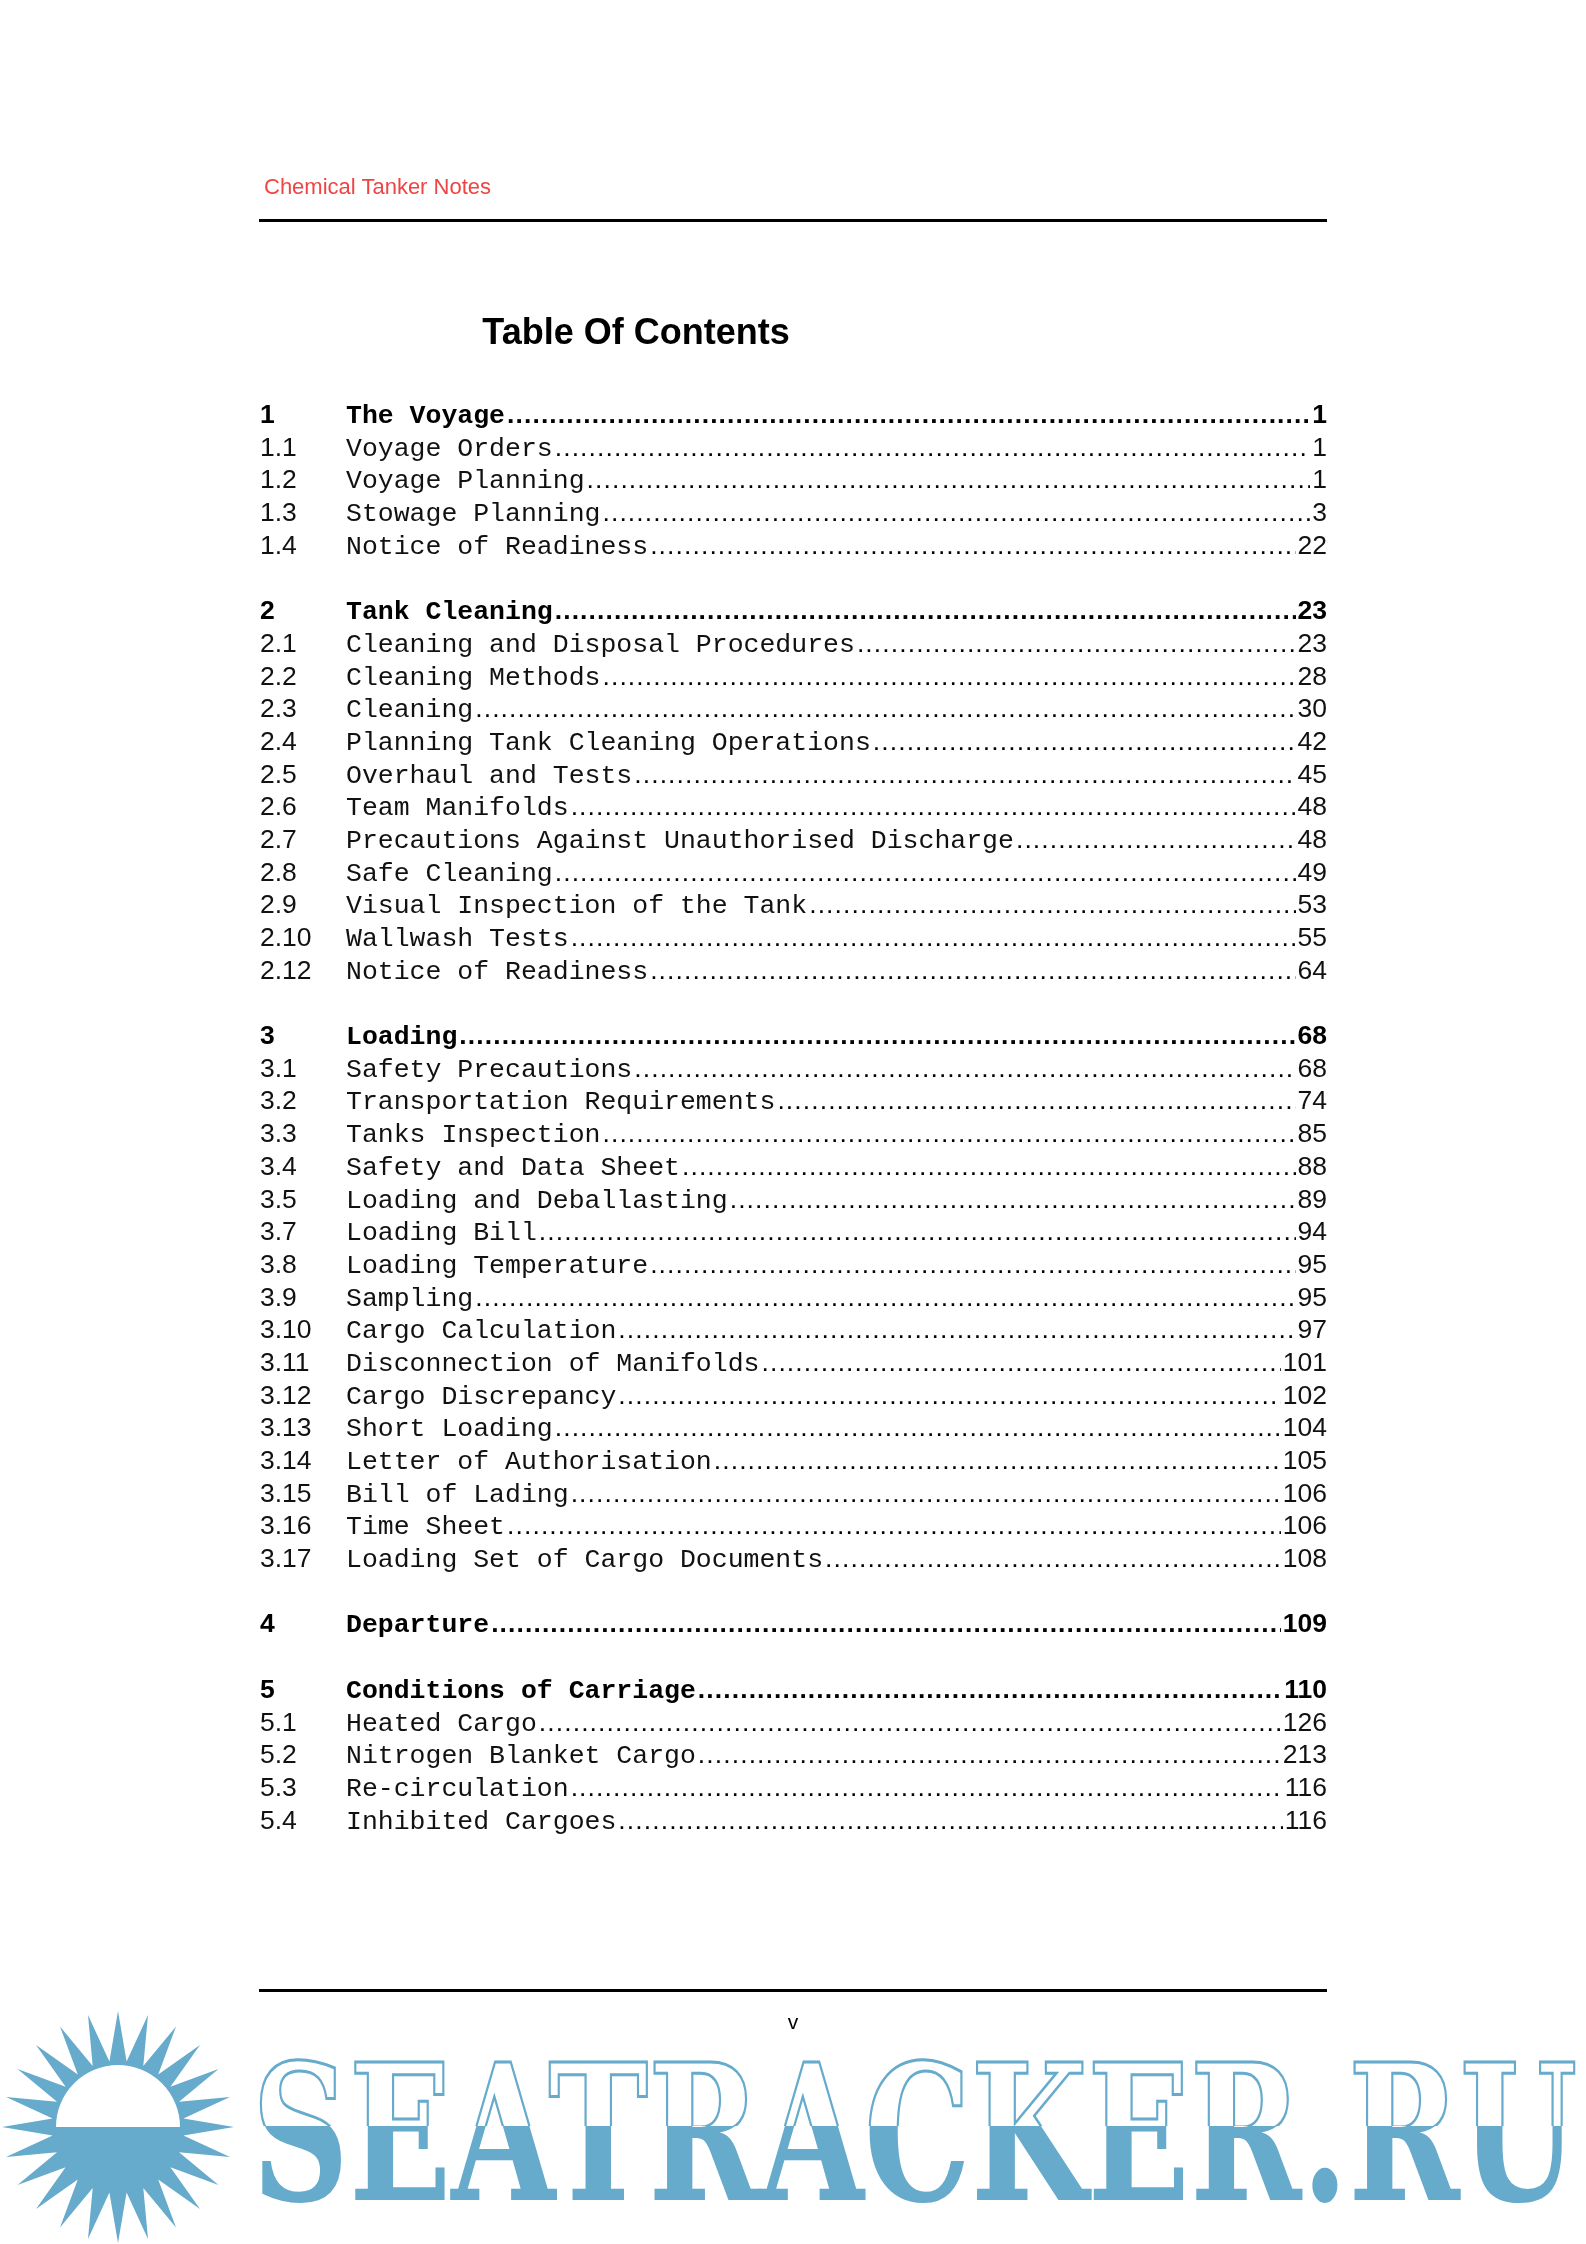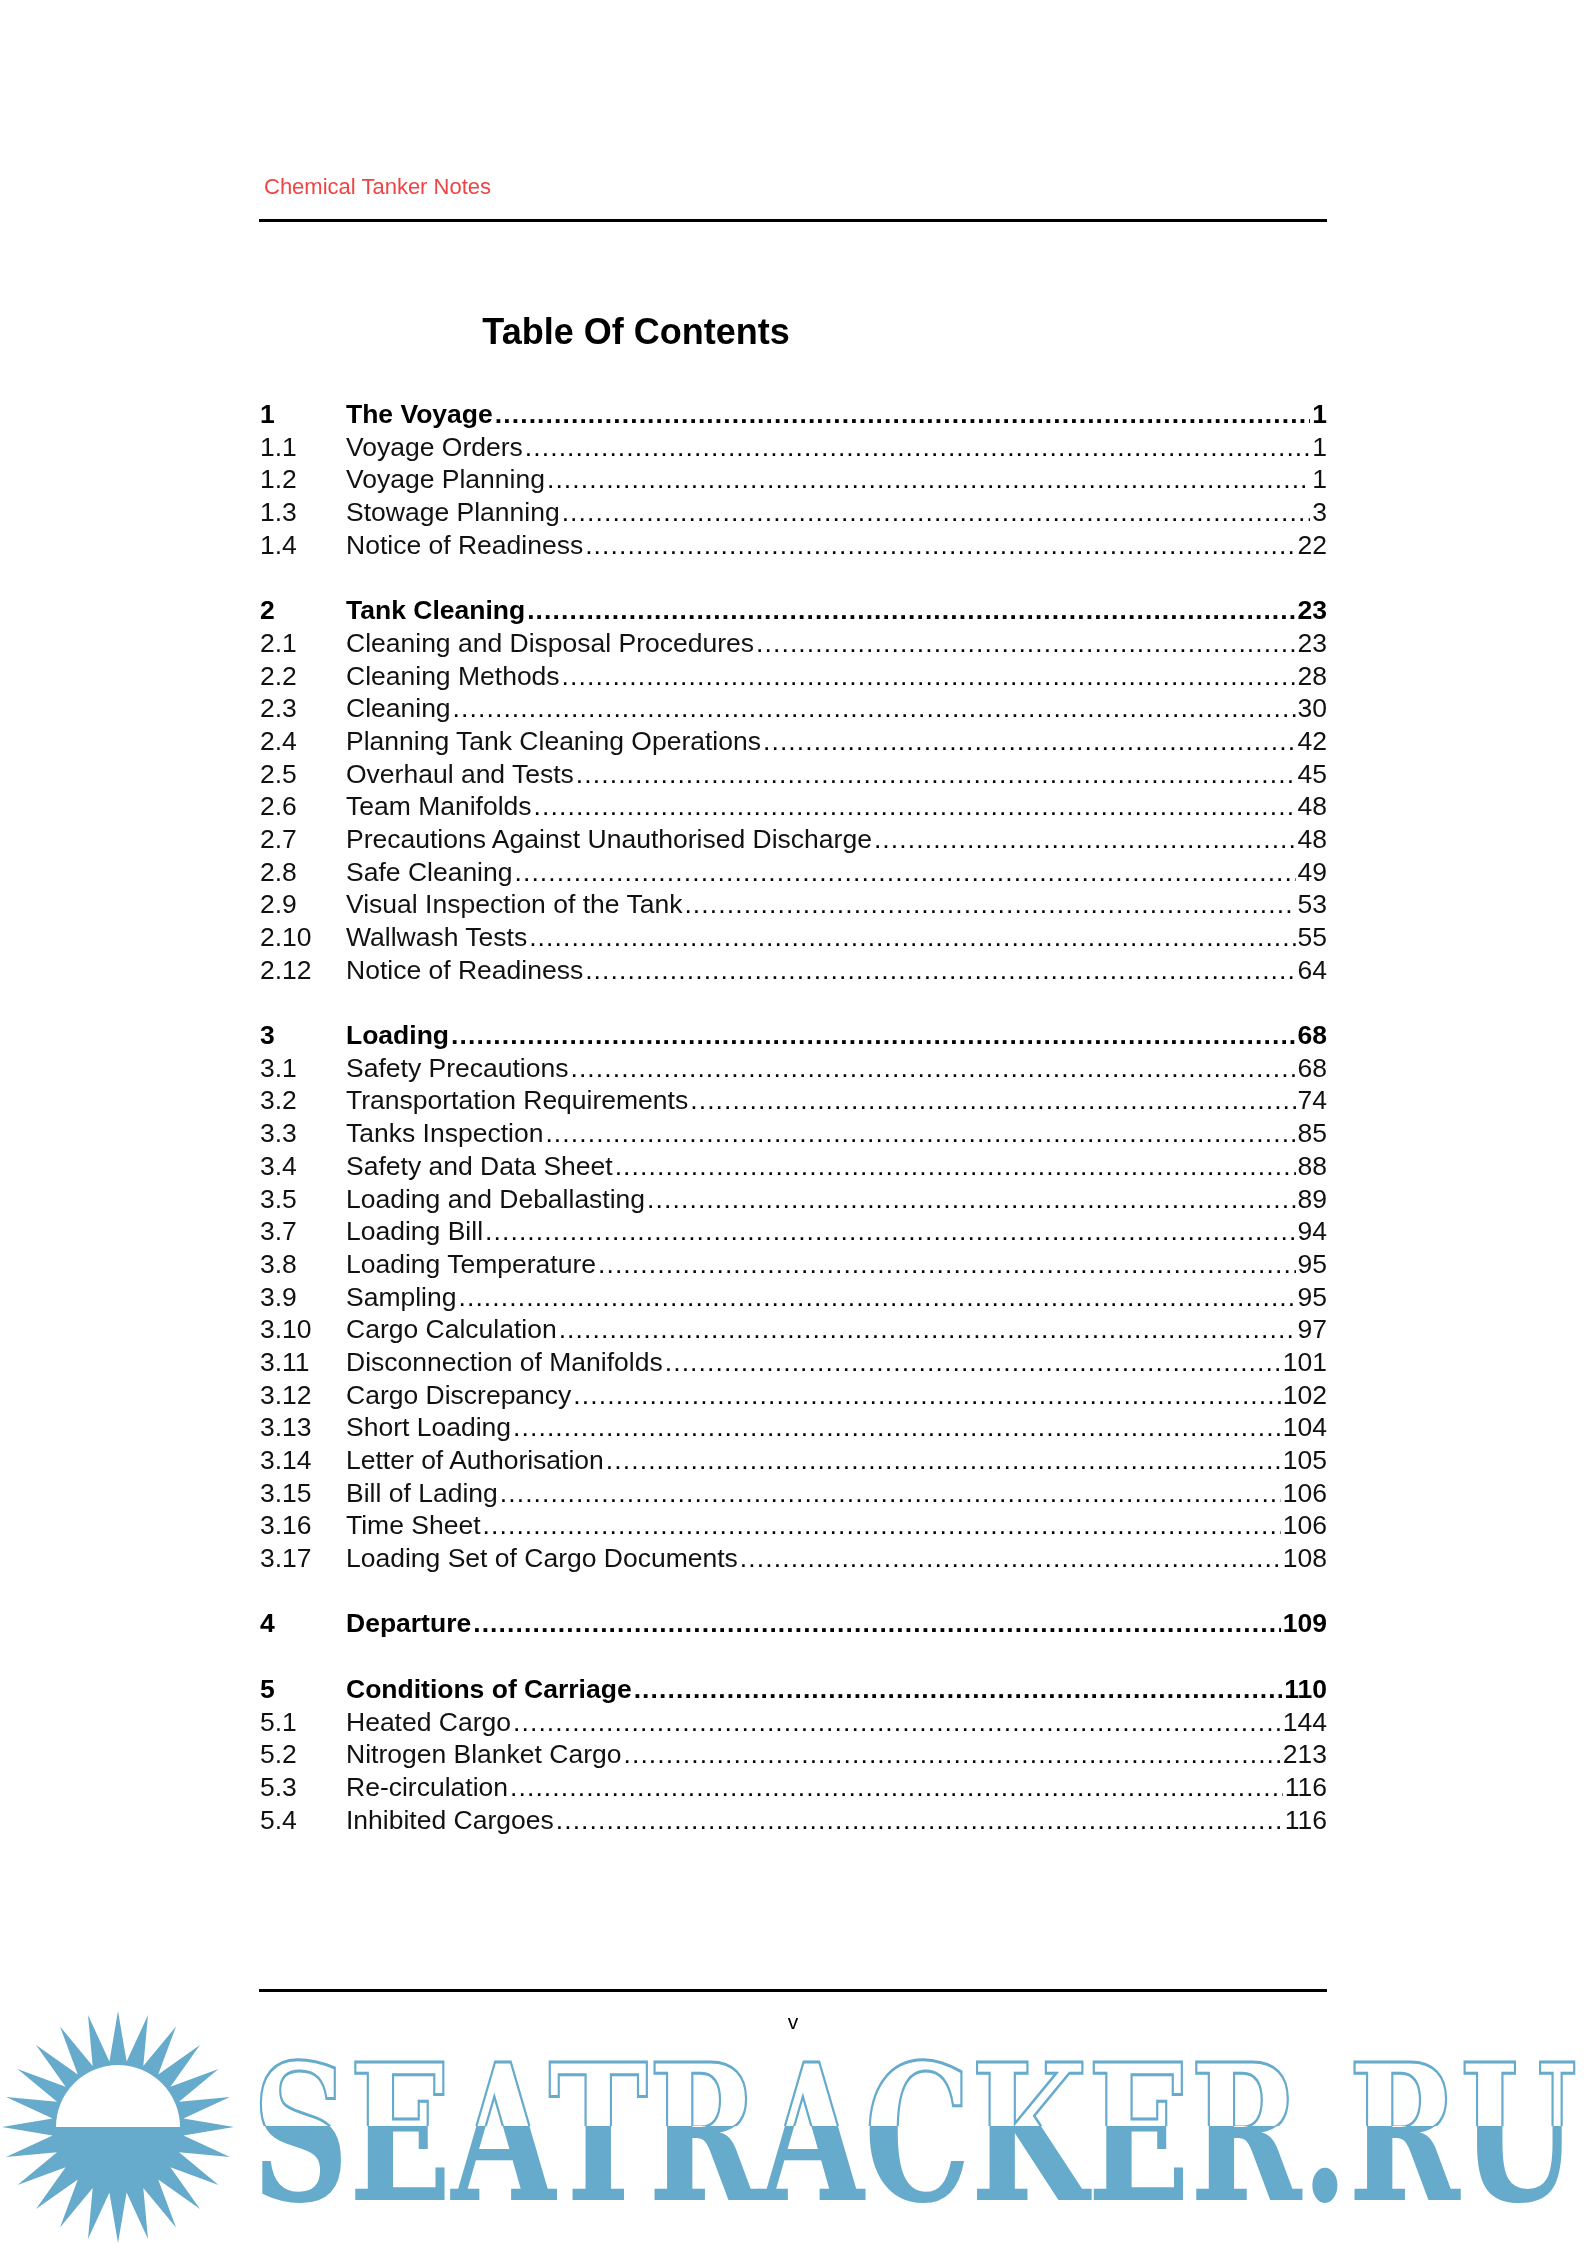--- a/index.html
+++ b/index.html
@@ -9,21 +9,21 @@
   .rule { position: absolute; left: 259px; width: 1068px; height: 3px; background: #000; }
   .rule.top { top: 219px; }
   .rule.bottom { top: 1989px; }
   .toc-title { position: absolute; left: 0; width: 1272px; top: 311px; text-align: center;
                font-size: 36px; font-weight: bold; }
   .toc { position: absolute; left: 260px; width: 1067px; top: 398px; }
   .toc-row { position: relative; height: 32.7px; line-height: 32.7px; font-size: 26.5px;
              display: flex; align-items: baseline; white-space: nowrap; }
   .toc-row.gap { height: 32.7px; }
   .toc-row .num { width: 86px; flex: 0 0 86px; }
-  .toc-row .label { flex: 0 0 auto; padding-right: 2px; }
+  .toc-row .label { flex: 0 0 auto; padding-right: 2px; font-family: Liberation Mono, monospace; }
   .toc-row .leader { flex: 1 1 auto; overflow: hidden; letter-spacing: 1.1px; color: #000; }
   .toc-row .leader::before { content: "........................................................................................................................................................................................................................"; }
   .toc-row .page { flex: 0 0 auto; text-align: right; padding-left: 2px; }
   .toc-row.level-1 { font-weight: bold; }
   .toc-row.level-2 { font-weight: normal; }
   .toc-row.level-2 .num, .toc-row.level-2 .label, .toc-row.level-2 .page { color: #111; }
   .page-number { position: absolute; left: 0; width: 1586px; top: 2010px; text-align: center; font-size: 21px; }
   .watermark-sun { position: absolute; left: 0; top: 2010px; width: 236px; height: 236px; }
   .watermark-text { position: absolute; left: 246px; top: 2050px; width: 1340px; height: 160px; }
 </style>
@@ -253,21 +253,21 @@
     <div class="toc-row level-1">
       <span class="num">5</span>
       <span class="label">Conditions of Carriage</span>
       <span class="leader"></span>
       <span class="page">110</span>
     </div>
     <div class="toc-row level-2">
       <span class="num">5.1</span>
       <span class="label">Heated Cargo</span>
       <span class="leader"></span>
-      <span class="page">144</span>
+      <span class="page">126</span>
     </div>
     <div class="toc-row level-2">
       <span class="num">5.2</span>
       <span class="label">Nitrogen Blanket Cargo</span>
       <span class="leader"></span>
       <span class="page">213</span>
     </div>
     <div class="toc-row level-2">
       <span class="num">5.3</span>
       <span class="label">Re-circulation</span>

